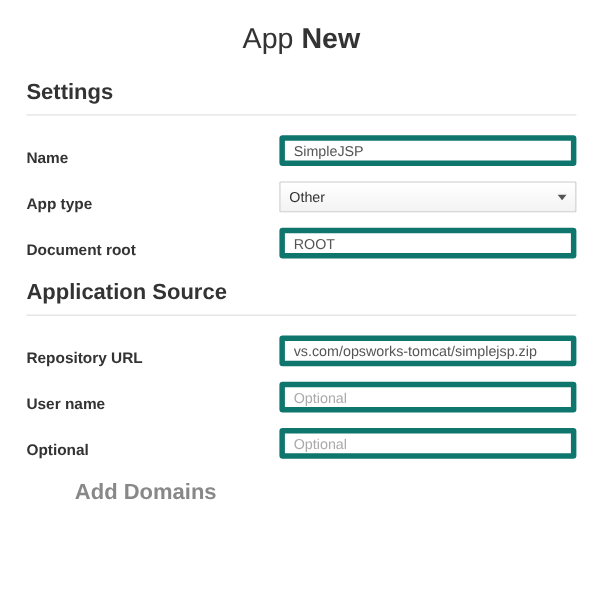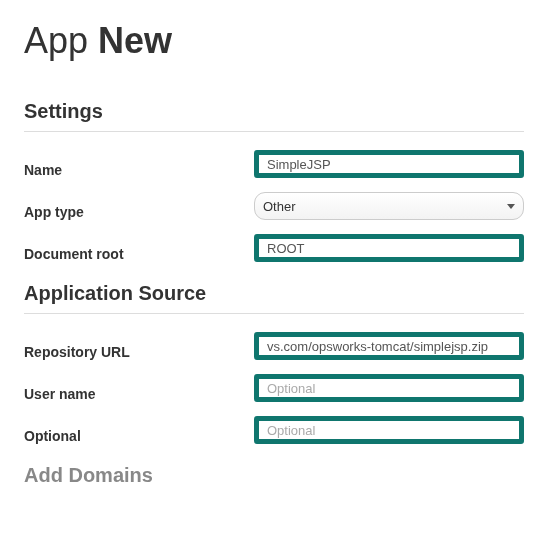--- a/index.html
+++ b/index.html
@@ -4,24 +4,25 @@
   <style>
     * { box-sizing: border-box; margin: 0; padding: 0; }
     body {
       font-family: "Helvetica Neue", Helvetica, Arial, sans-serif;
       color: #333;
       padding: 20px 24px;
       width: 548px;
       background: #fff;
     }
     h1 {
-      font-size: 36px;
+      font-size: 26px;
       font-weight: 300;
-      margin-bottom: 38px;
+      margin-bottom: 22px;
       color: #333;
+      text-align: center;
     }
     h1 .bold { font-weight: 700; }
     h2 {
       font-size: 20px;
       font-weight: 700;
       color: #333;
       margin-top: 20px;
       margin-bottom: 10px;
       padding-bottom: 8px;
       border-bottom: 1px solid #ddd;
@@ -50,21 +51,21 @@
       color: #555;
       background: #fff;
       border: 5px solid #0f766e;
       border-radius: 3px;
     }
     input::placeholder { color: #aaa; }
     .select {
       width: 100%;
       height: 28px;
       border: 1px solid #ccc;
-      border-radius: 11px;
+      border-radius: 1px;
       background: linear-gradient(#fff, #f3f3f3);
       font-size: 13px;
       color: #333;
       padding: 0 8px;
       display: flex;
       align-items: center;
       justify-content: space-between;
       cursor: pointer;
     }
     .select .caret {
@@ -131,13 +132,13 @@
 
   <div class="form-row">
     <div class="form-label">Optional</div>
     <div class="form-control-wrap">
       <input type="password" placeholder="Optional" style="">
     </div>
   </div>
 
 </div>
 
-<h2 style="border-bottom:none;margin-bottom:0;color:#888;">Add Domains</h2>
+<h2 style="border-bottom:none;margin-bottom:0;color:#888;margin-left:44px;">Add Domains</h2>
 
 </body></html>

